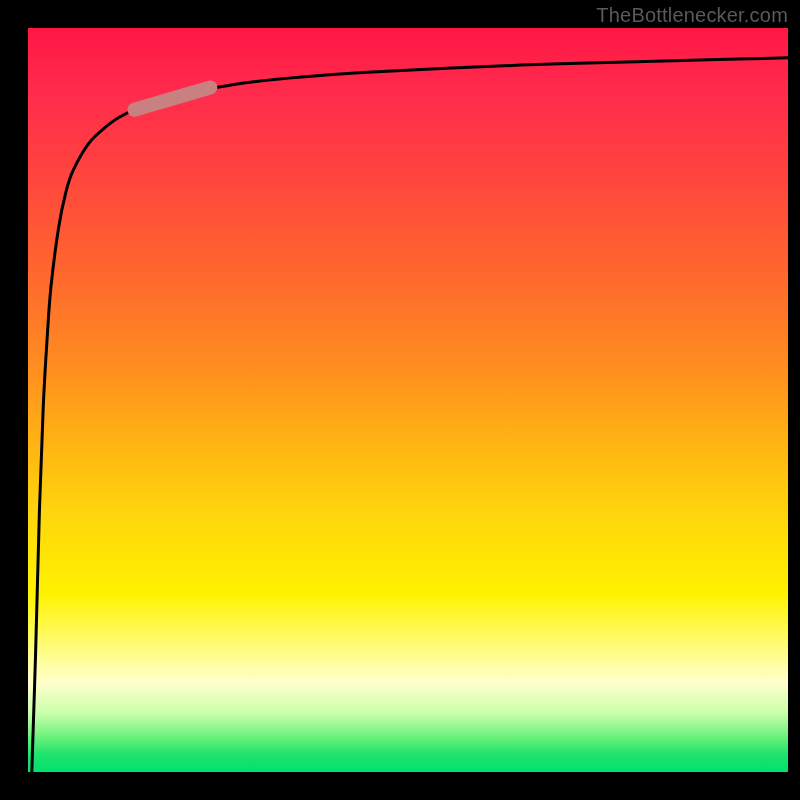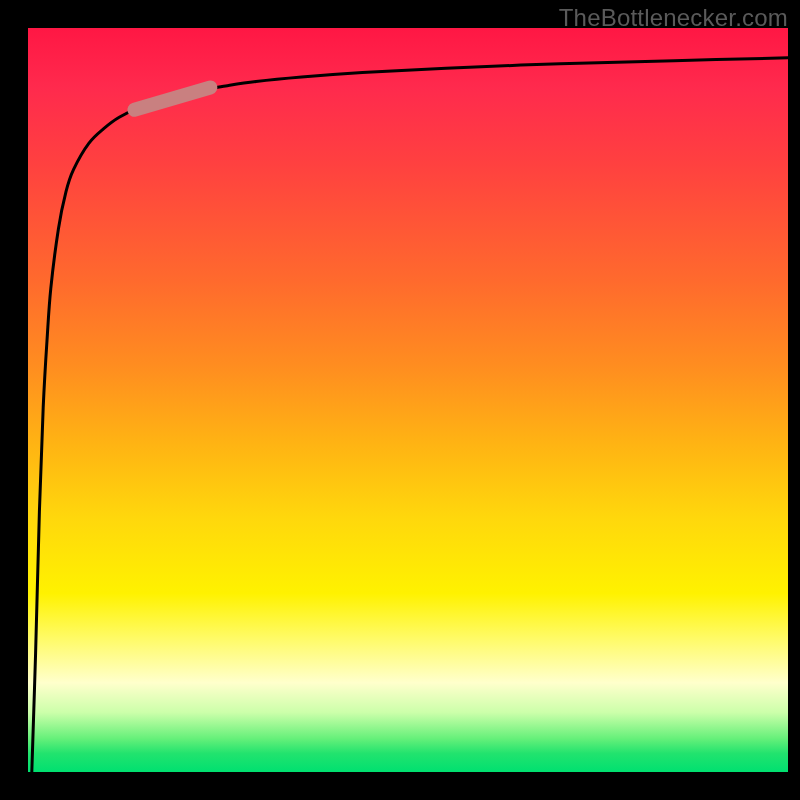--- a/index.html
+++ b/index.html
@@ -15,21 +15,21 @@
     position: relative;
     width: 800px;
     height: 800px;
     background: #000;
   }
   .watermark {
     position: absolute;
     top: 4px;
     right: 12px;
     color: #5a5a5a;
-    font-size: 24px;
+    font-size: 20px;
     font-weight: 500;
     letter-spacing: 0.2px;
     z-index: 50;
   }
   .plot-area {
     position: absolute;
     left: 28px;
     top: 28px;
     width: 760px;
     height: 744px;

